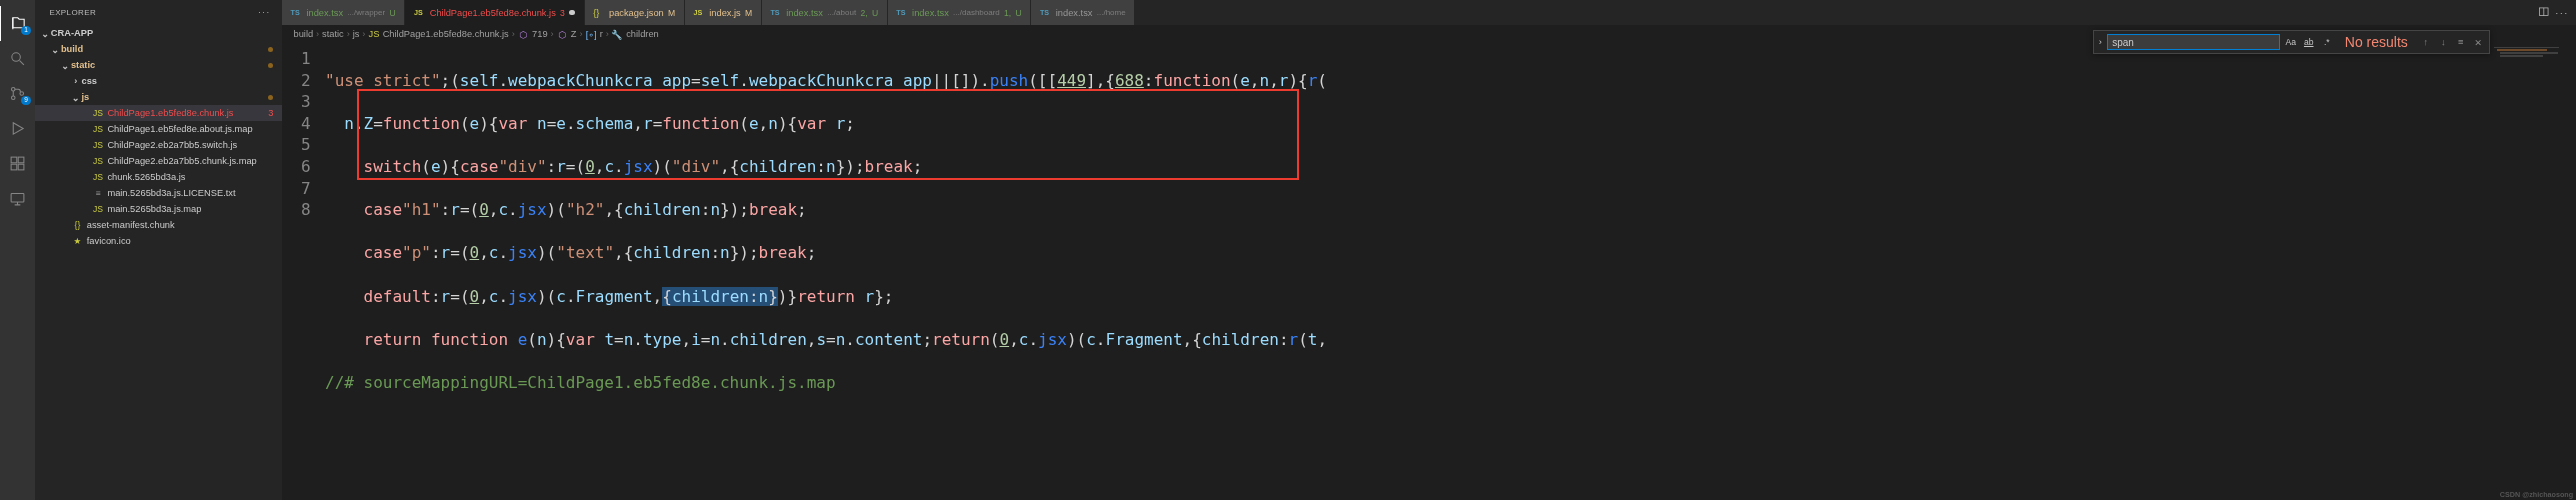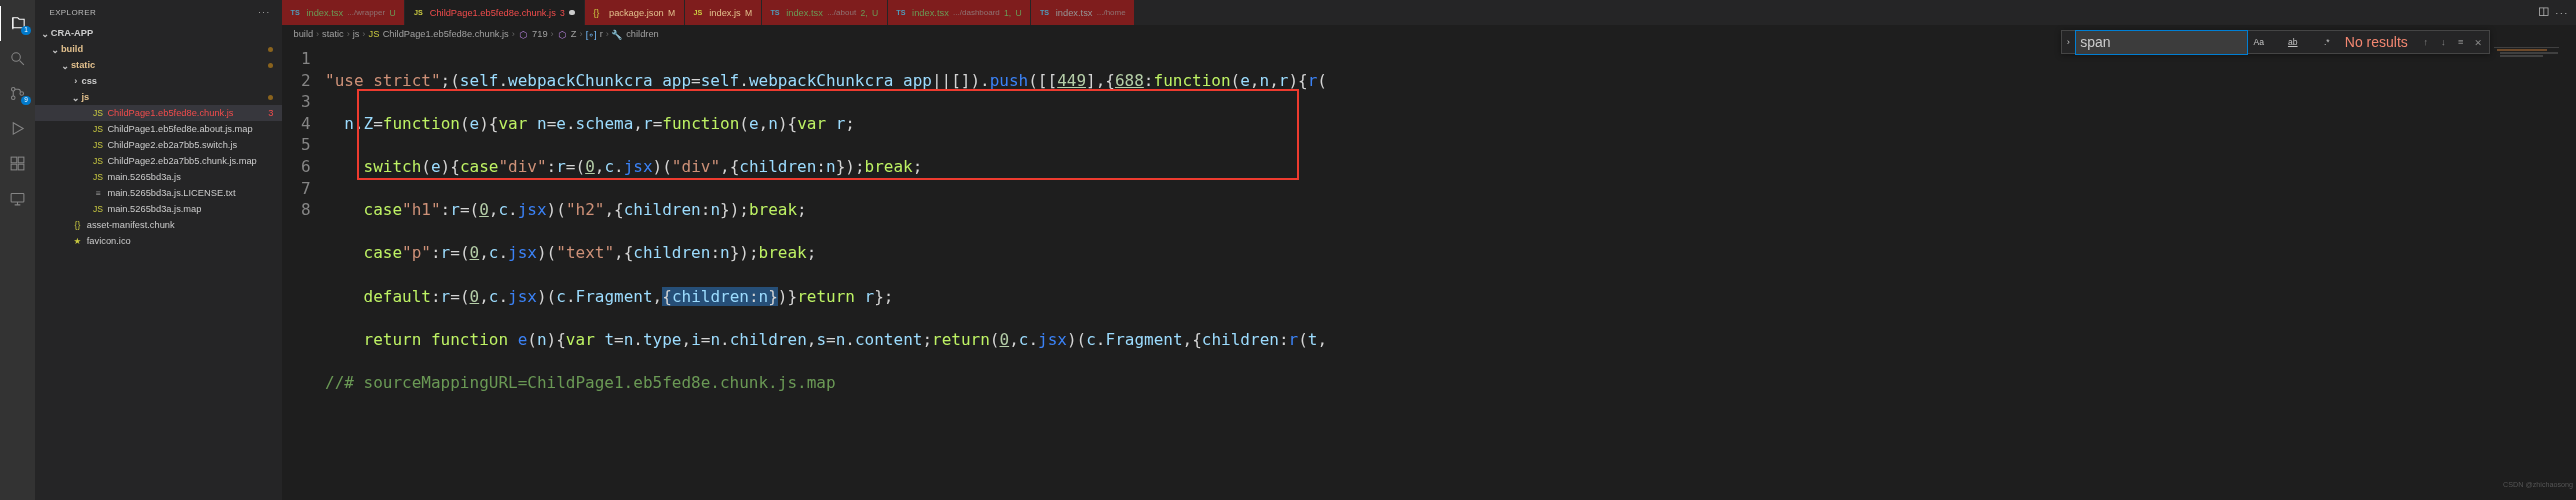--- a/index.html
+++ b/index.html
@@ -99,21 +99,21 @@
   background: #252526;
   height: 25px;
   align-items: stretch;
   overflow: hidden;
 }
 .tab {
   display: flex;
   align-items: center;
   padding: 0 8.6px;
   gap: 4.3px;
-  background: #7f1d1d;
+  background: #404040;
   border-right: 0.7px solid #252526;
   color: #969696;
   cursor: pointer;
   font-size: 9.3px;
 }
 .tab.active { background: #1e1e1e; color: #ffffff; }
 .tab .ficon { width: 11.5px; display: inline-flex; }
 .tab .tbadge { font-size: 8.6px; }
 .tab .dirty { width: 5.8px; height: 5.8px; border-radius: 50%; background: #cccccc; display: inline-block; }
 .tab-path { opacity: .7; font-size: 8px; }
@@ -152,21 +152,21 @@
 .code {
   flex: 1;
   padding-top: 4.3px;
   white-space: pre;
   overflow: hidden;
 }
 .codeline { height: 21.6px; }
 
 
 .tk-str { color: #ce9178; }
-.tk-kw { color: #bef264; }
+.tk-kw { color: #fca5a5; }
 .tk-fn { color: #3b82f6; }
 .tk-var { color: #9cdcfe; }
 .tk-num { color: #b5cea8; text-decoration: underline; }
 .tk-punc { color: #d4d4d4; }
 .tk-prop { color: #9cdcfe; }
 .tk-cmt { color: #6a9955; }
 .hlbox {
   position: absolute;
   border: 2.9px solid #ee3b2f;
   pointer-events: none;
@@ -185,27 +185,27 @@
   display: flex;
   align-items: center;
   height: 24.4px;
   box-shadow: 0 1.4px 5.8px rgba(0,0,0,.4);
 }
 .search-widget .expand { width: 13px; display: flex; justify-content: center; color: #c5c5c5; }
 .search-widget input {
   background: #3c3c3c;
   border: 0.7px solid #007fd4;
   color: #cccccc;
-  height: 25px;
+  height: 16px;
   width: 173px;
   padding: 0 4.3px;
-  font-size: 14px;
+  font-size: 10px;
   outline: none;
 }
-.search-widget .opts { display: flex; gap: 18px; padding: 0 2.9px; }
+.search-widget .opts { display: flex; gap: 2px; padding: 0 2.9px; }
 .search-widget .opt {
   width: 16px; height: 16px; display: flex; align-items: center; justify-content: center;
   color: #c5c5c5; font-size: 8.6px; cursor: pointer; border-radius: 2.2px;
 }
 .search-widget .noresults { color: #f48771; padding: 0 7.2px; font-size: 14px; }
 .search-widget .nav { display: flex; gap: 1.4px; padding: 0 2.9px; color: #888; }
 .search-widget .nav span { width: 16px; text-align: center; cursor: pointer; }
 
 
 .minimap {
@@ -221,24 +221,25 @@
 }
 
 
 .ic-ts { color: #519aba; }
 .ic-js { color: #cbcb41; }
 .ic-json { color: #cbcb41; }
 .ic-star { color: #cbcb41; }
 
 .watermark {
   position: absolute;
-  bottom: 11px;
+  bottom: 1px;
   right: 2.9px;
   font-size: 7.2px;
   color: #555;
+  font-weight: bold;
 }
 
 svg { stroke: currentColor; fill: none; stroke-width: 1.5; }
 </style>
 </head>
 <body>
 
 <div class="app">
 
   <div class="activity-bar">
@@ -344,21 +345,21 @@
           </div>
           <div class="tree-row" style="padding-left: 45px;">
             <span class="twisty none">·</span>
             <span class="ficon ic-js">JS</span>
             <span class="label">ChildPage2.eb2a7bb5.chunk.js.map</span>
             <span class="tail"></span>
           </div>
           <div class="tree-row" style="padding-left: 45px;">
             <span class="twisty none">·</span>
             <span class="ficon ic-js">JS</span>
-            <span class="label">main.5265bd3a.js</span>
+            <span class="label">chunk.5265bd3a.js</span>
             <span class="tail"></span>
           </div>
           <div class="tree-row" style="padding-left: 45px;">
             <span class="twisty none">·</span>
             <span class="ficon" style="color:#888;">≡</span>
             <span class="label">main.5265bd3a.js.LICENSE.txt</span>
             <span class="tail"></span>
           </div>
           <div class="tree-row" style="padding-left: 45px;">
             <span class="twisty none">·</span>

